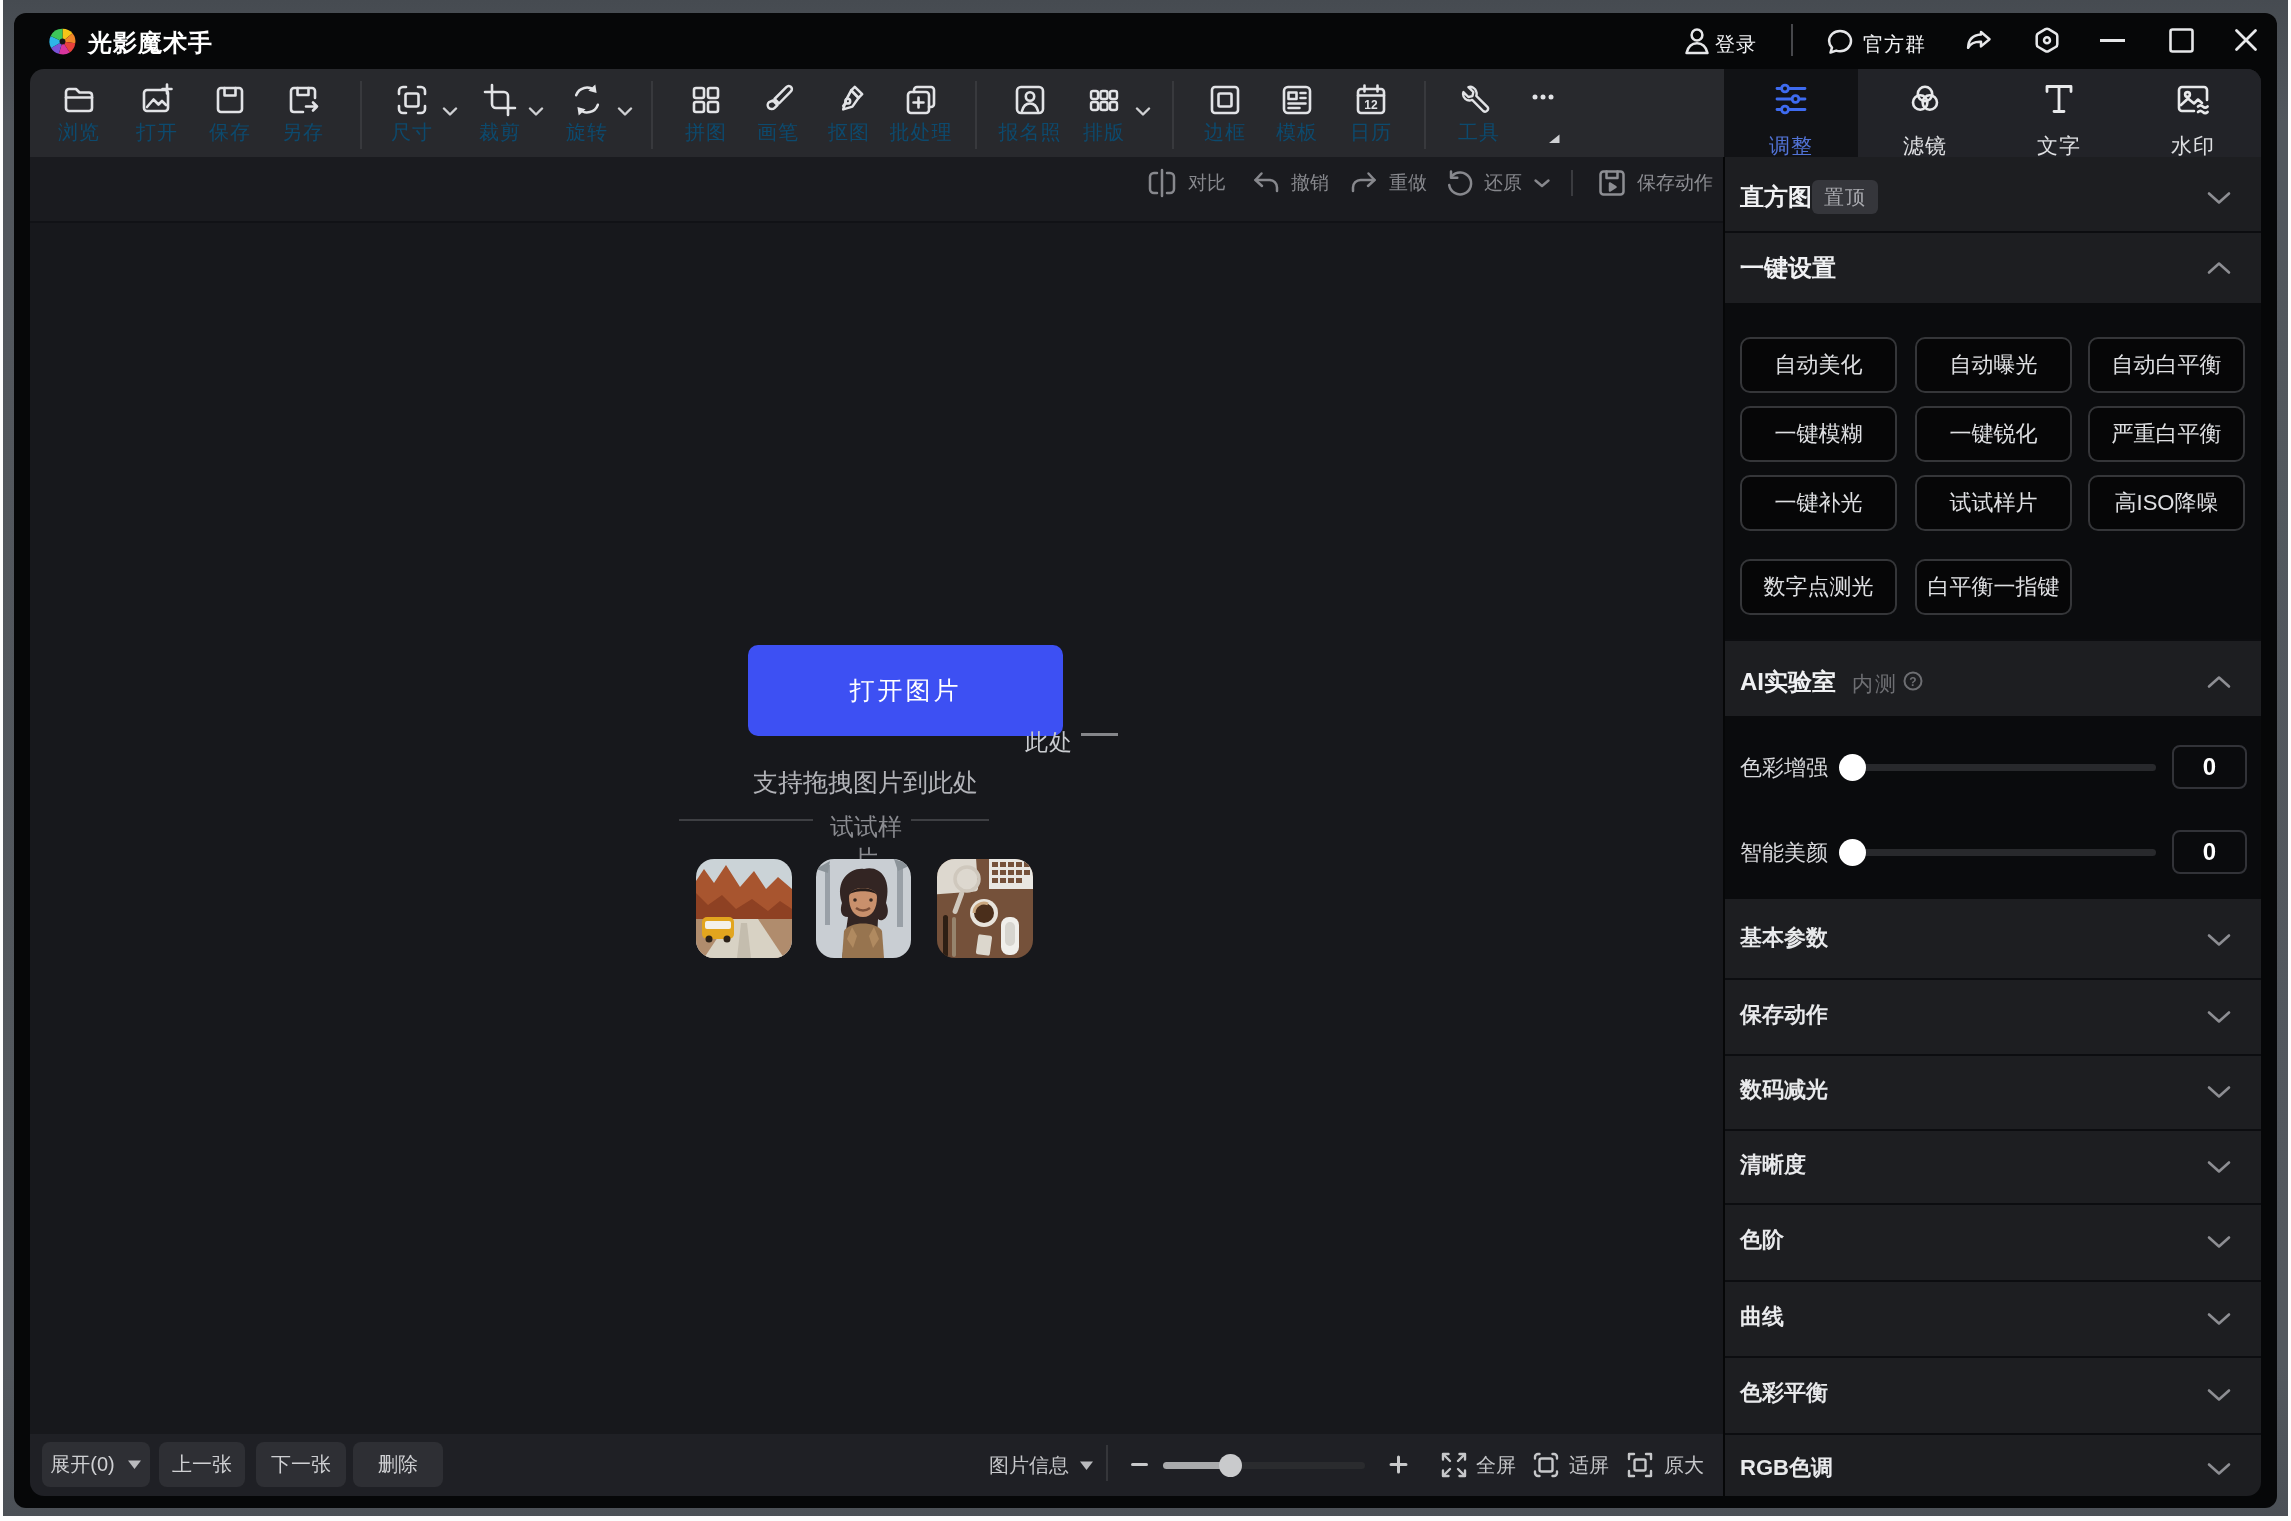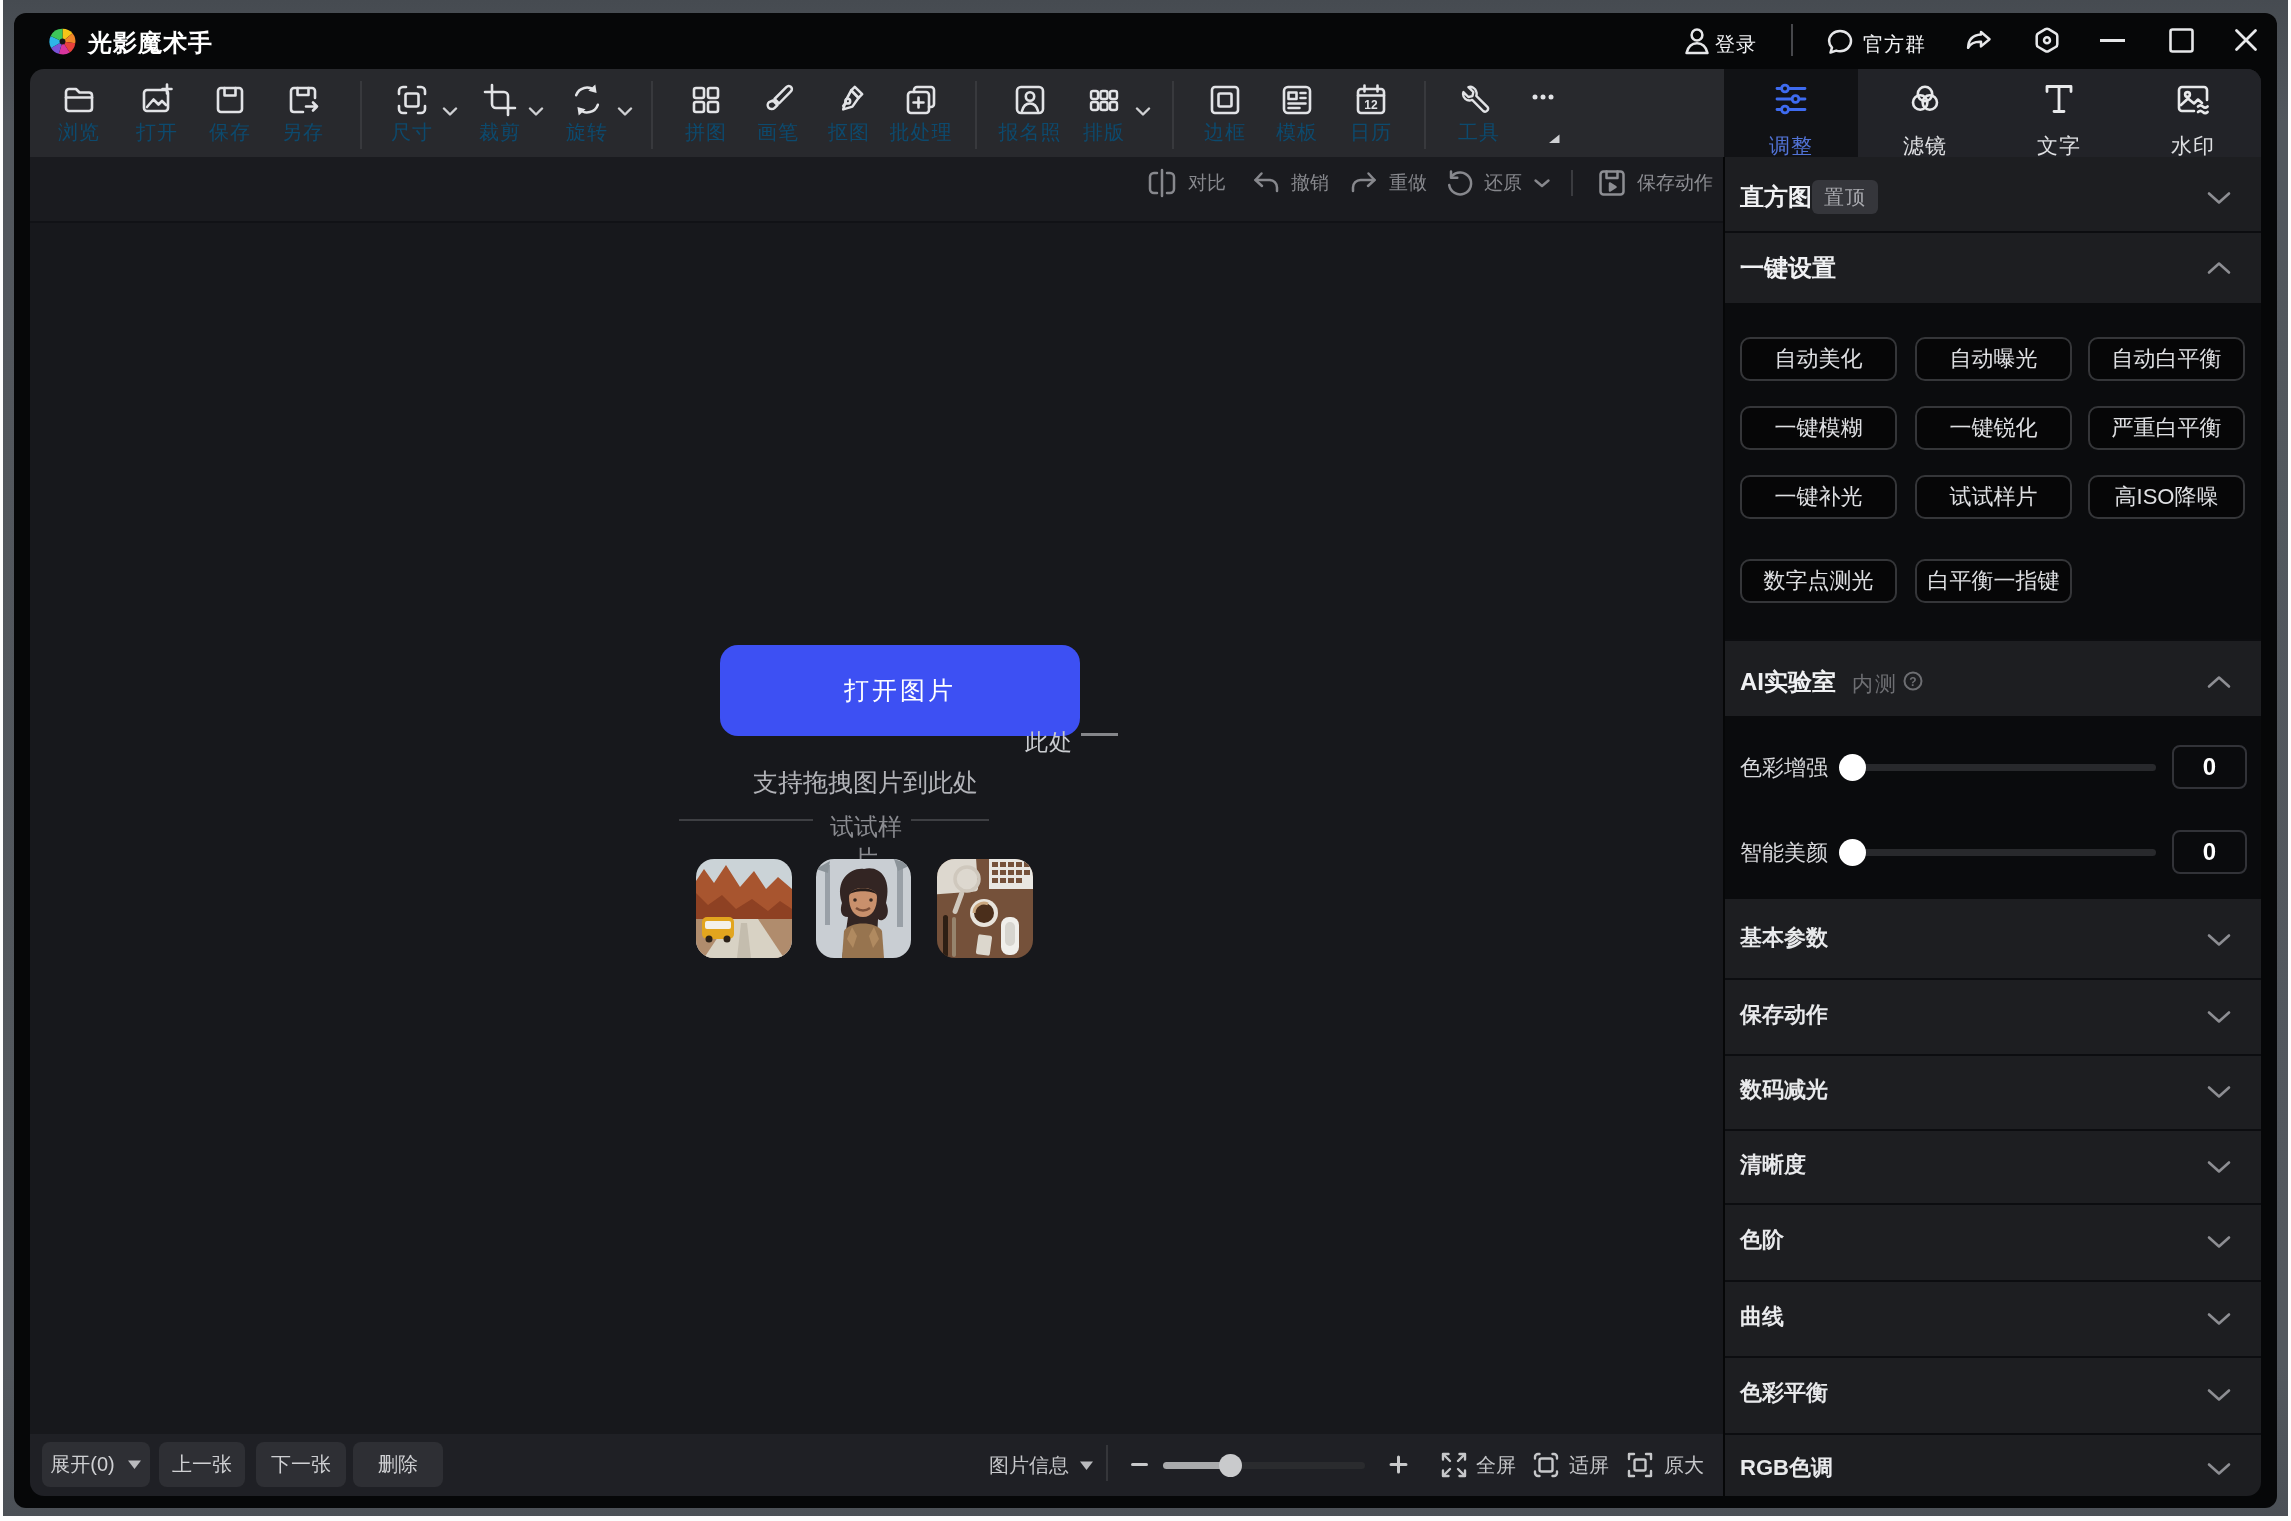--- a/index.html
+++ b/index.html
@@ -20,21 +20,21 @@
 .tsep{position:absolute;top:81px;width:2px;height:68px;background:#38393d}
 .chev{position:absolute}
 .tab{position:absolute;top:80px;width:134px;text-align:center;color:#dfe0e3;font-size:21px}
 .tab svg{display:block;margin:0 auto}
 .tab .lb{margin-top:14px;letter-spacing:1px}
 .st{position:absolute;top:168px;height:30px;color:#87888d;font-size:19px;display:flex;align-items:center;gap:10px}
 .bb{position:absolute;top:1442px;height:45px;background:#2e2f34;border-radius:8px;color:#cfd0d3;font-size:20px;display:flex;align-items:center;justify-content:center}
 .bt{position:absolute;color:#c6c7ca;font-size:20px;line-height:28px;top:1451px}
 .ph{position:absolute;left:1740px;color:#f0f1f3;font-size:24px;font-weight:bold;letter-spacing:0px}
 .pdiv{position:absolute;left:1725px;width:536px;height:2px;background:#0c0d10}
-.kbtn{position:absolute;width:157px;height:44px;background:#060607;border:2px solid #353639;border-radius:10px;color:#dfe0e3;font-size:22px;display:flex;align-items:center;justify-content:center;letter-spacing:0px;white-space:nowrap}
+.kbtn{position:absolute;width:157px;height:56px;background:#060607;border:2px solid #353639;border-radius:10px;color:#dfe0e3;font-size:22px;display:flex;align-items:center;justify-content:center;letter-spacing:0px;white-space:nowrap}
 .slbl{position:absolute;left:1740px;color:#d8d9dc;font-size:22px;letter-spacing:0px}
 .vbox{position:absolute;left:2172px;width:75px;height:44px;border:2px solid #323338;border-radius:8px;color:#fff;font-size:24px;font-weight:bold;display:flex;align-items:center;justify-content:center}
 .crow{position:absolute;left:1740px;color:#e9eaec;font-size:22px;font-weight:bold;letter-spacing:0px}
 </style>
 </head>
 <body>
 <div id="bg"></div>
 <div id="win"></div>
 <div id="toolbar"></div>
 <div id="tabs"></div>
@@ -312,21 +312,21 @@
 <div class="a" style="left:1571px;top:170px;width:2px;height:26px;background:#3a3b3f"></div>
 <div class="st" style="left:1597px;color:#8d8e93">
     <svg width="30" height="30" viewBox="0 0 30 30" fill="none" stroke="#8d8e93" stroke-width="2.5" stroke-linecap="round" stroke-linejoin="round">
       <rect x="3.5" y="3.5" width="23" height="23" rx="3"></rect>
       <path d="M9.5 3.5v6.5h11V3.5"></path>
       <path d="M13 15.5l5.5 3.5-5.5 3.5z" fill="#8d8e93"></path>
     </svg>
     <span>保存动作</span>
   </div>
 
-<div class="a" style="left:720px;top:645px;width:360px;height:91px;background:#3d50f3;border-radius:18px;display:flex;align-items:center;justify-content:center;color:#fff;font-size:25px;letter-spacing:3px">打开图片</div>
+<div class="a" style="left:748px;top:645px;width:315px;height:91px;background:#3d50f3;border-radius:10px;display:flex;align-items:center;justify-content:center;color:#fff;font-size:25px;letter-spacing:3px">打开图片</div>
 <div class="a" style="left:1025px;top:727px;color:#caccd0;font-size:23px;letter-spacing:1px">此处</div>
 <div class="a" style="left:1081px;top:733px;width:37px;height:3px;background:#85868a"></div>
 <div class="a" style="left:708px;top:766px;width:315px;text-align:center;color:#b2b3b8;font-size:25px;letter-spacing:0px">支持拖拽图片到此处</div>
 <div class="a" style="left:826px;top:811px;width:80px;text-align:center;color:#8a8b90;font-size:24px">试试样片</div>
 <div class="a" style="left:679px;top:819px;width:134px;height:2px;background:#3e3f43"></div>
 <div class="a" style="left:911px;top:819px;width:78px;height:2px;background:#3e3f43"></div>
 <svg class="a" style="left:696px;top:859px;border-radius:18px" width="96" height="99" viewBox="0 0 96 99">
 <rect width="96" height="99" fill="#cbd3d7"></rect>
 <path d="M0 22 L8 10 18 24 30 6 44 28 58 12 70 30 82 18 96 30 96 52 0 52Z" fill="#a8552f"></path>
 <path d="M0 34 L12 46 26 36 40 50 56 40 72 52 84 42 96 50 96 66 0 66Z" fill="#8e4123"></path>

